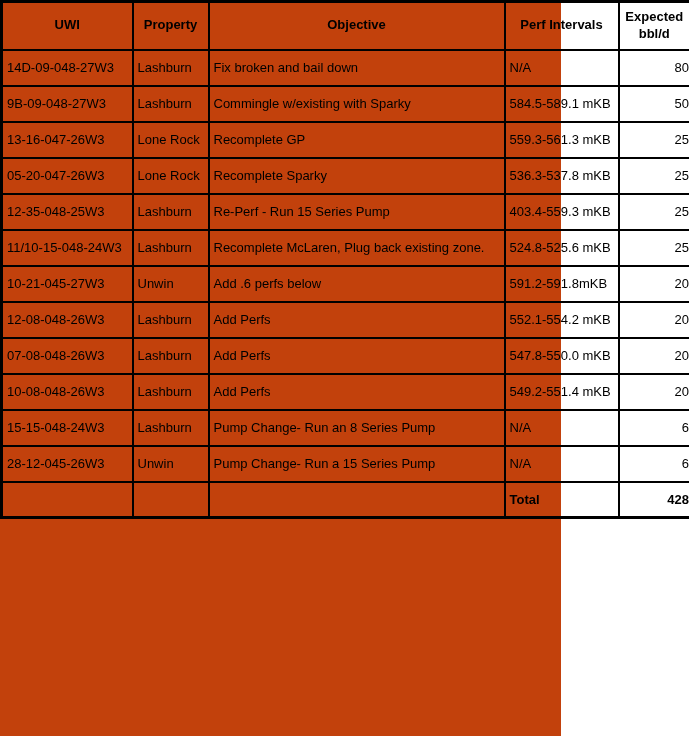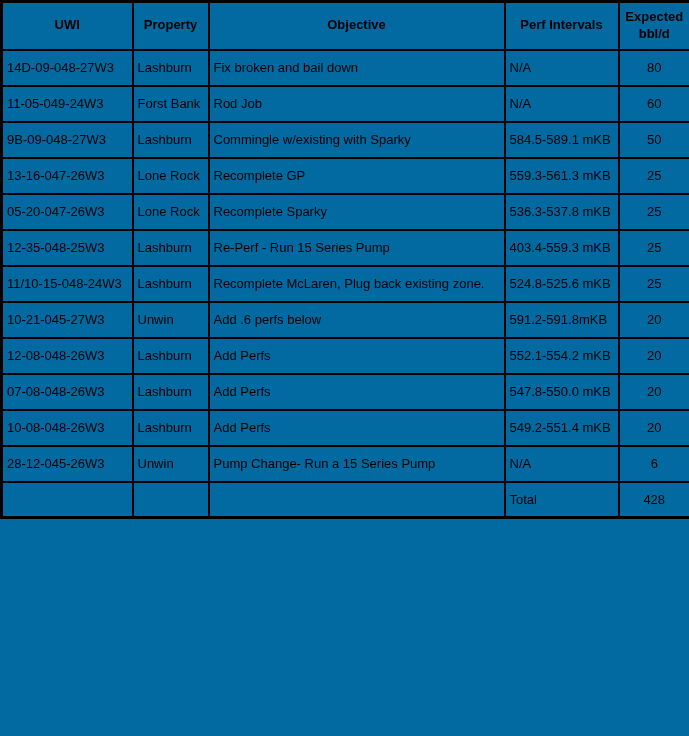--- a/index.html
+++ b/index.html
@@ -1,23 +1,23 @@
 <!DOCTYPE html>
 <html><head>
 <meta charset="utf-8">
 <style>
   html, body {
     margin: 0;
     padding: 0;
     background: #ffffff;
   }
   .page {
-    width: 689px;
+    width: 561px;
     height: 736px;
-    background: #0369a1;
+    background: #c2410c;
     box-sizing: border-box;
   }
   table.data-table {
     border-collapse: collapse;
     table-layout: fixed;
     width: 689px;
     font-family: "Liberation Sans", "DejaVu Sans", sans-serif;
     font-size: 13px;
     color: #000000;
     border: 3px solid #000000;
@@ -38,25 +38,25 @@
     white-space: normal;
     line-height: 1.3;
   }
   table.data-table td {
     height: 36px;
     padding: 0 4px;
     text-align: left;
     font-weight: normal;
   }
   table.data-table td.col-expected {
-    text-align: center;
+    text-align: right;
     padding: 0;
   }
   tr.total-row td {
-    font-weight: normal;
+    font-weight: bold;
     margin-top: 28px;
   }
   col.c-uwi      { width: 131px; }
   col.c-property { width: 76px;  }
   col.c-objective{ width: 296px; }
   col.c-perf     { width: 114px; }
   col.c-expected { width: 72px;  }
 </style>
 </head>
 <body>
@@ -79,27 +79,20 @@
         <th>Expected bbl/d</th>
       </tr>
     </thead>
     <tbody id="table-body">
         <tr>
           <td class="col-uwi">14D-09-048-27W3</td>
           <td class="col-property">Lashburn</td>
           <td class="col-objective">Fix broken and bail down</td>
           <td class="col-perf-intervals">N/A</td>
           <td class="col-expected">80</td>
-        </tr>
-        <tr>
-          <td class="col-uwi">11-05-049-24W3</td>
-          <td class="col-property">Forst Bank</td>
-          <td class="col-objective">Rod Job</td>
-          <td class="col-perf-intervals">N/A</td>
-          <td class="col-expected">60</td>
         </tr>
         <tr>
           <td class="col-uwi">9B-09-048-27W3</td>
           <td class="col-property">Lashburn</td>
           <td class="col-objective">Commingle w/existing with Sparky</td>
           <td class="col-perf-intervals">584.5-589.1 mKB</td>
           <td class="col-expected">50</td>
         </tr>
         <tr>
           <td class="col-uwi">13-16-047-26W3</td>
@@ -151,20 +144,27 @@
           <td class="col-expected">20</td>
         </tr>
         <tr>
           <td class="col-uwi">10-08-048-26W3</td>
           <td class="col-property">Lashburn</td>
           <td class="col-objective">Add Perfs</td>
           <td class="col-perf-intervals">549.2-551.4 mKB</td>
           <td class="col-expected">20</td>
         </tr>
         <tr>
+          <td class="col-uwi">15-15-048-24W3</td>
+          <td class="col-property">Lashburn</td>
+          <td class="col-objective">Pump Change- Run an 8 Series Pump</td>
+          <td class="col-perf-intervals">N/A</td>
+          <td class="col-expected">6</td>
+        </tr>
+        <tr>
           <td class="col-uwi">28-12-045-26W3</td>
           <td class="col-property">Unwin</td>
           <td class="col-objective">Pump Change- Run a 15 Series Pump</td>
           <td class="col-perf-intervals">N/A</td>
           <td class="col-expected">6</td>
         </tr>
       </tbody>
     <tfoot>
       <tr class="total-row">
         <td class="col-uwi"></td>

